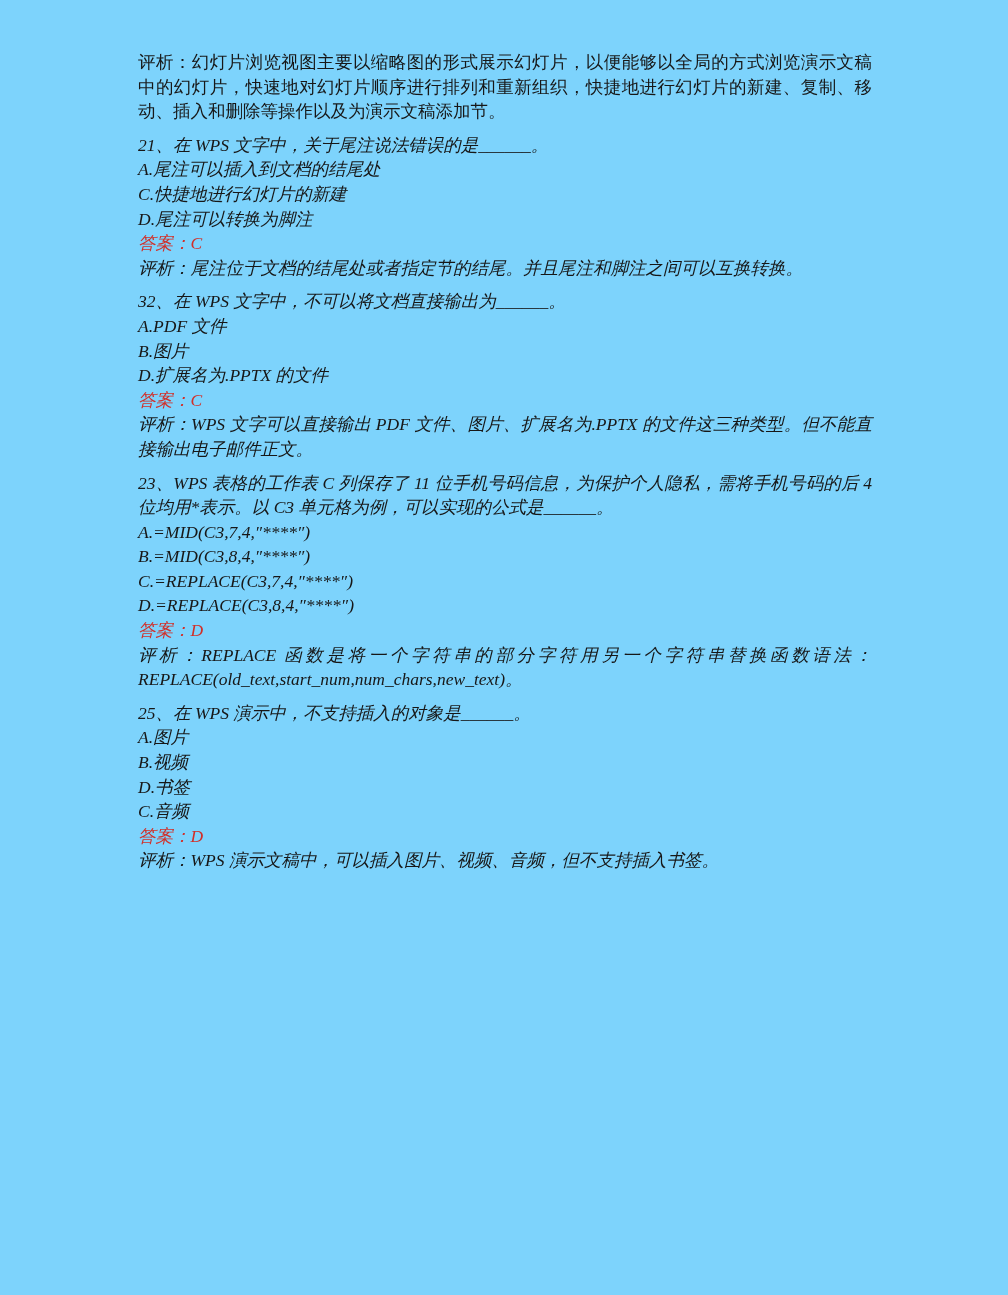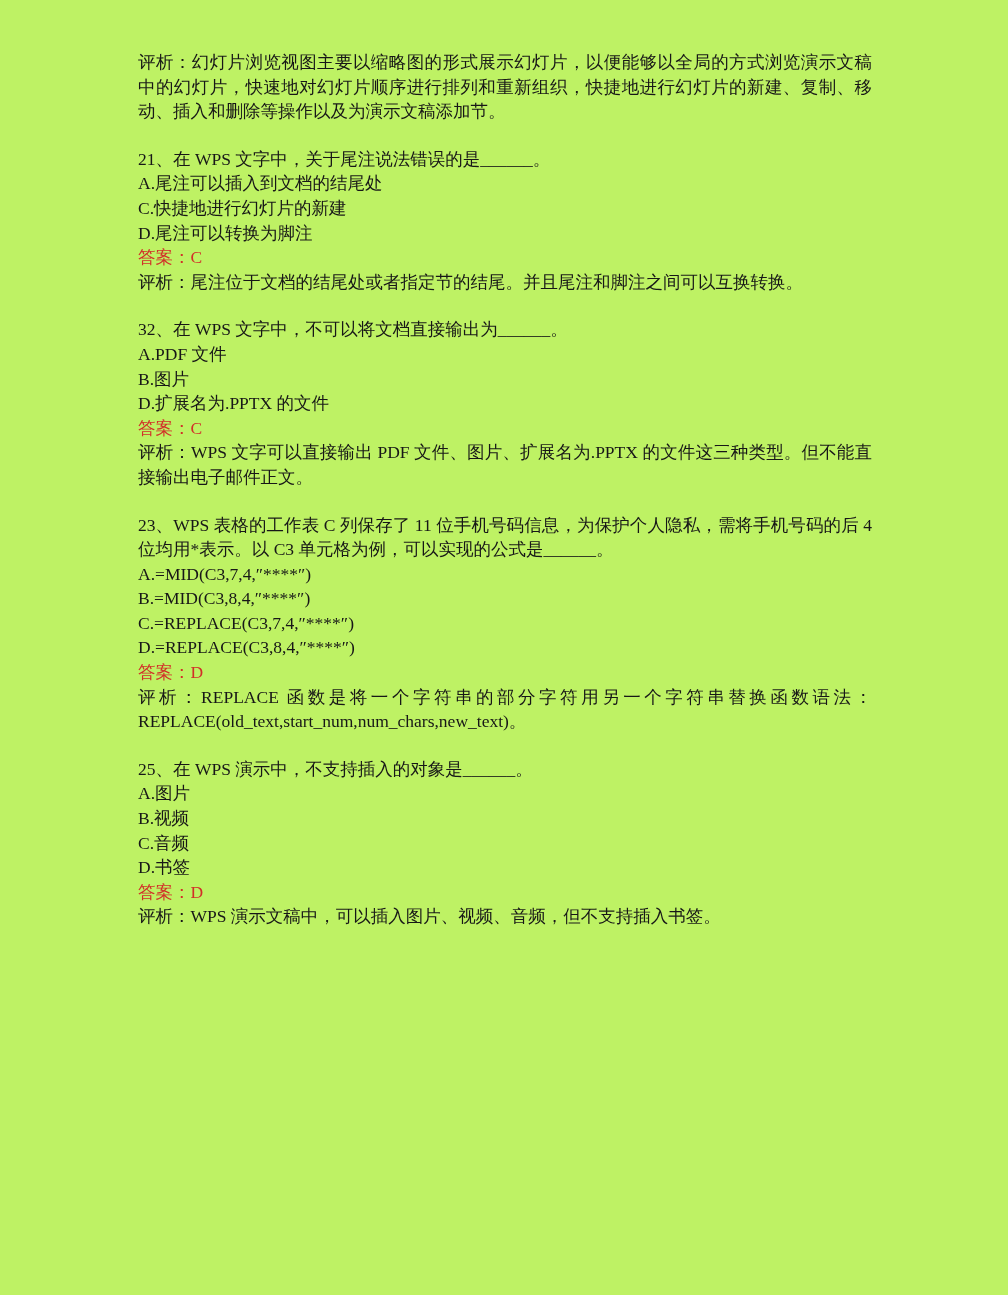--- a/index.html
+++ b/index.html
@@ -14,28 +14,29 @@
   }
   .page {
     box-sizing: border-box;
     width: 1008px;
     height: 1295px;
     padding: 50px 136px 20px 138px;
     font-family: "Liberation Serif", "DejaVu Serif", serif;
     font-size: 17.5px;
     line-height: 24.6px;
     color: #171717;
-    background: #bef264;
+    background: #7dd3fc;
   }
   p { margin: 0; }
   .para {
     text-align: justify;
   }
   .question {
-    margin-top: 23px;
+    margin-top: 9px;
+    font-style: italic;
   }
   .answer {
     color: #d22f28;
   }
   .stem, .analysis {
     text-align: justify;
   }
 </style>
 </head>
 <body>
@@ -70,19 +71,19 @@
     <p class="option">D.=REPLACE(C3,8,4,″****″)</p>
     <p class="answer">答案：D</p>
     <p class="analysis">评析：REPLACE 函数是将一个字符串的部分字符用另一个字符串替换函数语法：REPLACE(old_text,start_num,num_chars,new_text)。</p>
   </section>
 
 
   <section class="question">
     <p class="stem">25、在 WPS 演示中，不支持插入的对象是______。</p>
     <p class="option">A.图片</p>
     <p class="option">B.视频</p>
+    <p class="option">D.书签</p>
     <p class="option">C.音频</p>
-    <p class="option">D.书签</p>
     <p class="answer">答案：D</p>
     <p class="analysis">评析：WPS 演示文稿中，可以插入图片、视频、音频，但不支持插入书签。</p>
   </section>
 
 </div>
 
 </body></html>

